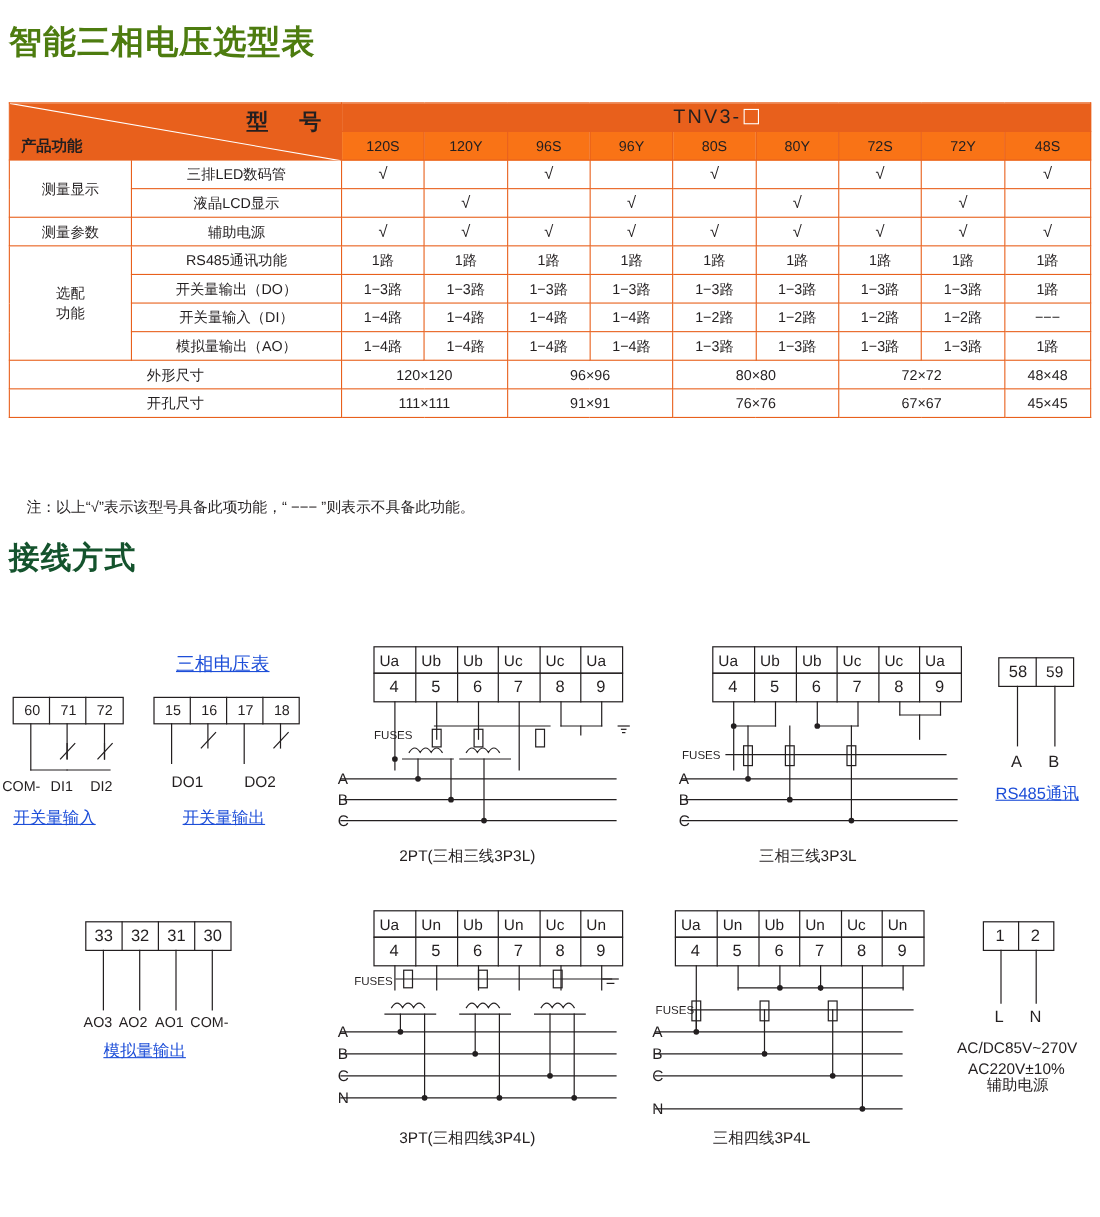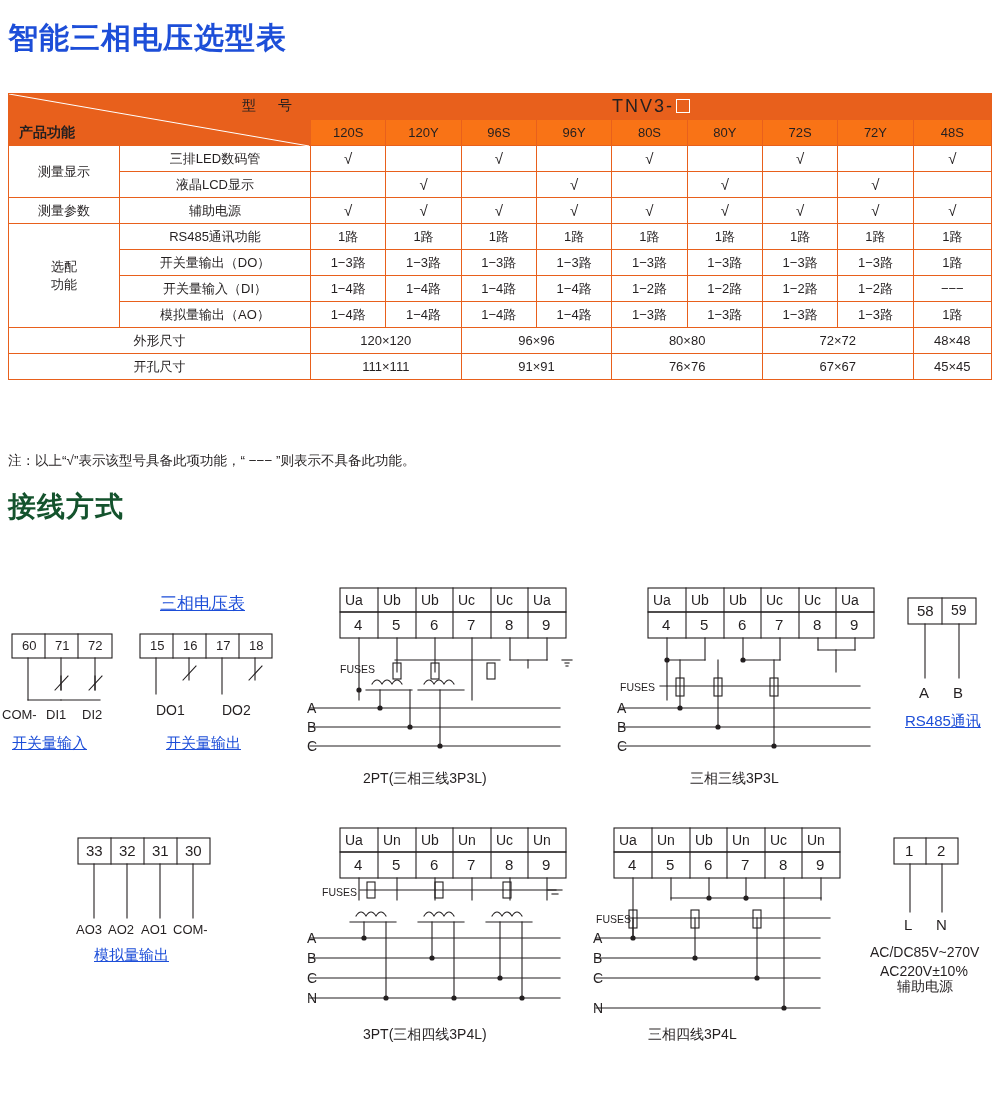--- a/index.html
+++ b/index.html
@@ -5,46 +5,46 @@
   html,body{margin:0;padding:0;}
   body{
     width:1000px;height:1106px;background:#ffffff;
     font-family:"Liberation Sans","DejaVu Sans",sans-serif;
     color:#231f20;position:relative;overflow:hidden;
   }
   .page{position:relative;width:1000px;height:1106px;}
 
   h1.title{
     position:absolute;left:8px;top:18px;margin:0;
-    font-size:30px;font-weight:bold;color:#1d4ed8;letter-spacing:1px;
+    font-size:30px;font-weight:bold;color:#4d7c0f;letter-spacing:1px;
   }
 
   
   table.spec{
     position:absolute;left:8px;top:93px;width:984px;
     border-collapse:collapse;font-size:13px;
   }
   table.spec td,table.spec th{
     border:1px solid #e8601c;text-align:center;vertical-align:middle;
     padding:0;height:25px;color:#231f20;font-weight:normal;
   }
   .hdr{background:#e8601c;color:#ffffff;font-weight:bold;}
   .hdr2{background:#f97316;color:#231f20;font-weight:bold;}
   .diag{
     position:relative;background:#e8601c;color:#fff;height:52px;width:300px;padding:0;
   }
-  .diag .model{position:absolute;right:14px;top:3px;font-weight:normal;font-size:14px;letter-spacing:4px;}
+  .diag .model{position:absolute;right:14px;top:3px;font-weight:bold;font-size:20px;letter-spacing:4px;}
   .diag .func{position:absolute;left:10px;bottom:3px;font-weight:bold;font-size:14px;}
   .diag .line{position:absolute;left:0;top:0;width:300px;height:52px;}
   .rowlbl{width:110px;}
   .rowlbl2{width:190px;}
   .chk{font-size:15px;}
   .tnv{font-size:18px;font-weight:bold;letter-spacing:2px;}
   .sqr{display:inline-block;width:12px;height:12px;border:1.5px solid #fff;vertical-align:-1px;margin-left:2px;}
-  .note{position:absolute;left:8px;top:452px;font-size:13.5px;color:#231f20;}
+  .note{position:absolute;left:24px;top:452px;font-size:13.5px;color:#231f20;}
 
   h2.title2{
     position:absolute;left:8px;top:488px;margin:0;
     font-size:28px;font-weight:bold;color:#14532d;letter-spacing:1px;
   }
 
   
   .wire{position:absolute;left:0;top:0;width:1000px;height:1106px;pointer-events:none;}
   .lbl{position:absolute;font-size:13px;color:#231f20;white-space:nowrap;}
   .cap{position:absolute;font-size:14px;color:#231f20;white-space:nowrap;}

